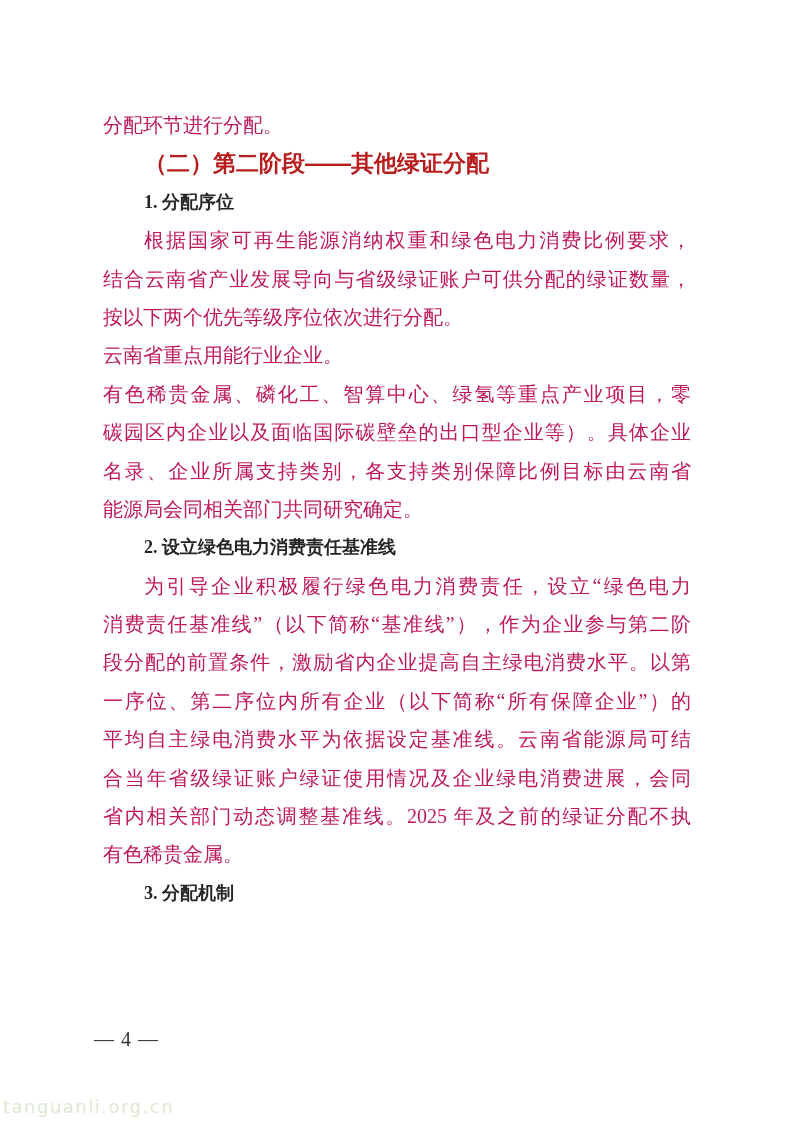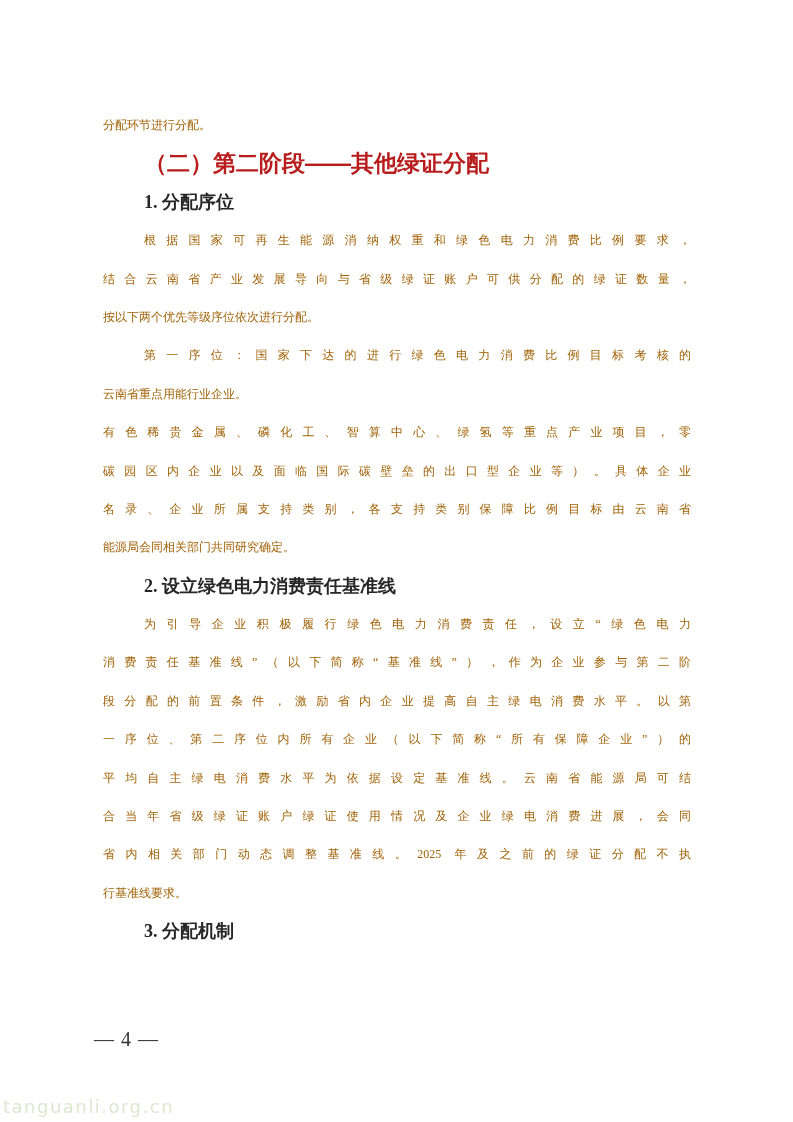--- a/index.html
+++ b/index.html
@@ -14,22 +14,22 @@
   .content {
     position: absolute;
     left: 103px;
     top: 106px;
     width: 588px;
   }
   .ln {
     display: block;
     height: 38.4px;
     line-height: 38.4px;
-    font-size: 12px;
-    color: #a16207;
+    font-size: 20px;
+    color: #be185d;
     text-align: left;
     overflow: hidden;
   }
   .ind { text-indent: 41px; }
   .jf  { text-align: justify; text-align-last: justify; }
   .h2  {
     font-family: "Liberation Sans", "DejaVu Sans", sans-serif;
     font-weight: bold;
     font-size: 23px;
     color: #b91c1c;
@@ -78,21 +78,20 @@
       <span class="ln h3 ind">1. 分配序位</span>
     </div>
 
     <div>
       <span class="ln ind jf">根据国家可再生能源消纳权重和绿色电力消费比例要求，</span>
       <span class="ln jf">结合云南省产业发展导向与省级绿证账户可供分配的绿证数量，</span>
       <span class="ln">按以下两个优先等级序位依次进行分配。</span>
     </div>
 
     <div>
-      <span class="ln ind jf">第一序位：国家下达的进行绿色电力消费比例目标考核的</span>
       <span class="ln">云南省重点用能行业企业。</span>
     </div>
 
     <div>
       <span class="ln jf">有色稀贵金属、磷化工、智算中心、绿氢等重点产业项目，零</span>
       <span class="ln jf">碳园区内企业以及面临国际碳壁垒的出口型企业等）。具体企业</span>
       <span class="ln jf">名录、企业所属支持类别，各支持类别保障比例目标由云南省</span>
       <span class="ln">能源局会同相关部门共同研究确定。</span>
     </div>
 
@@ -101,21 +100,21 @@
     </div>
 
     <div>
       <span class="ln ind jf">为引导企业积极履行绿色电力消费责任，设立“绿色电力</span>
       <span class="ln jf">消费责任基准线”（以下简称“基准线”），作为企业参与第二阶</span>
       <span class="ln jf">段分配的前置条件，激励省内企业提高自主绿电消费水平。以第</span>
       <span class="ln jf">一序位、第二序位内所有企业（以下简称“所有保障企业”）的</span>
       <span class="ln jf">平均自主绿电消费水平为依据设定基准线。云南省能源局可结</span>
       <span class="ln jf">合当年省级绿证账户绿证使用情况及企业绿电消费进展，会同</span>
       <span class="ln jf">省内相关部门动态调整基准线。2025 年及之前的绿证分配不执</span>
-      <span class="ln">行基准线要求。</span>
+      <span class="ln">有色稀贵金属。</span>
     </div>
 
     <div>
       <span class="ln h3 ind">3. 分配机制</span>
     </div>
 
 
   </div>
 
   <div class="page-number">— 4 —</div>

